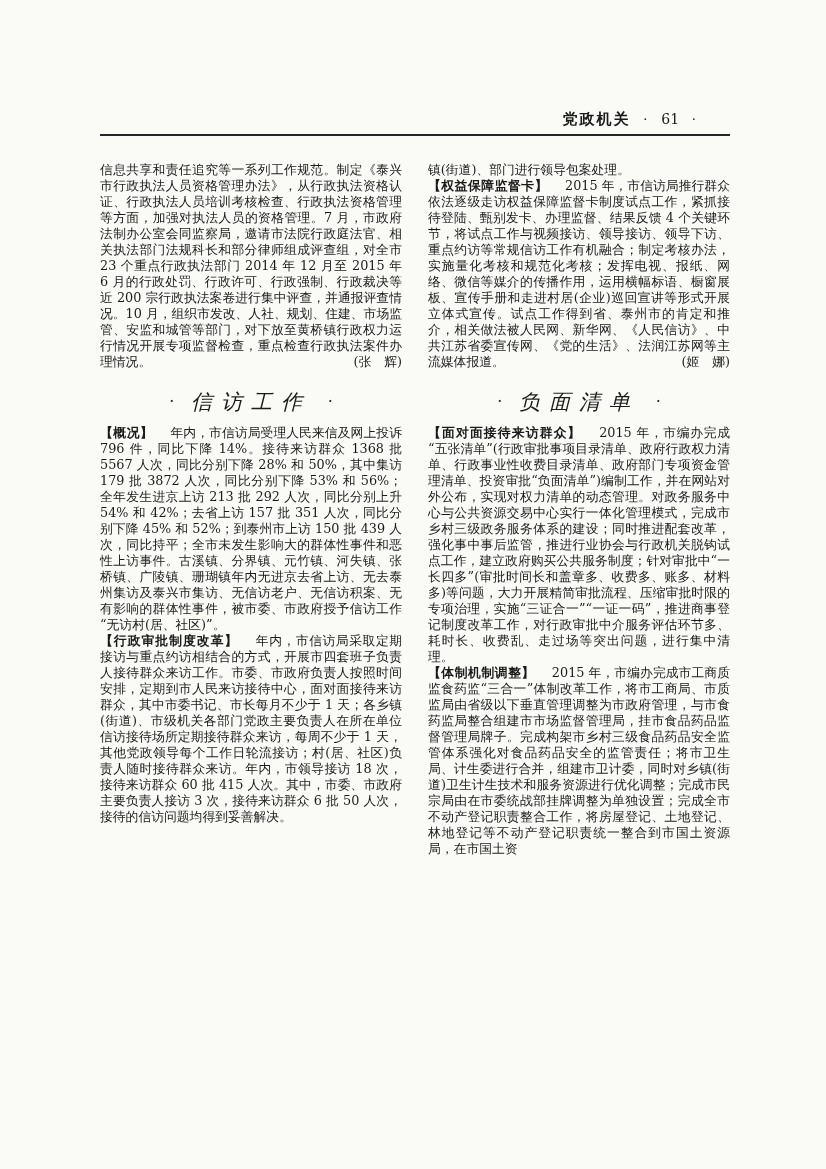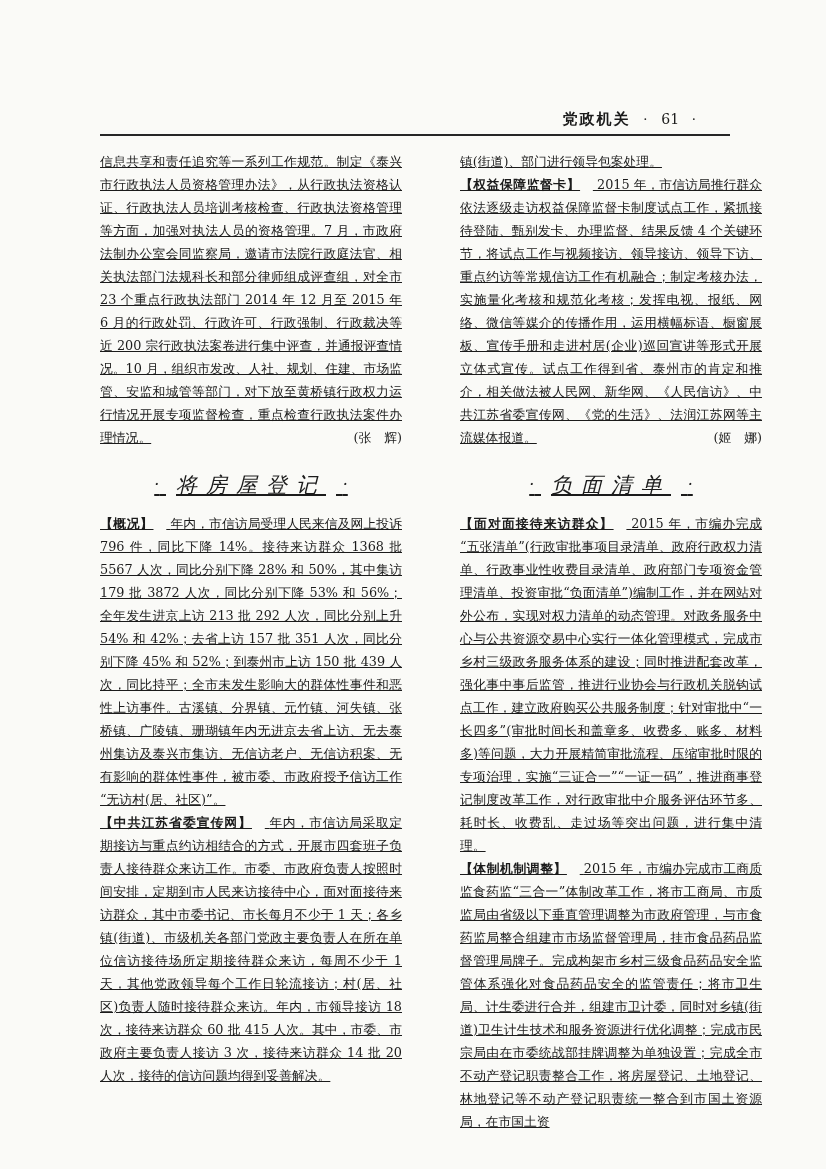--- a/index.html
+++ b/index.html
@@ -54,30 +54,29 @@
   }
   
   .text-block {
     position: absolute;
     top: 150px;
     left: 100px;
     width: 630px;
   }
   .col {
     position: absolute;
-    top: 0;
+    top: 12px;
     width: 302px;
     font-size: 12.8px;
-    line-height: 23px;
+    line-height: 16px;
     text-align: justify;
     text-justify: inter-ideograph;
-    text-decoration: underline;
   }
   .col-left  { left: 0; }
-  .col-right { left: 328px; margin-left: 32px; }
+  .col-right { left: 328px; }
   p.para { margin: 0; }
   .entry { margin-top: 17px; }
   .entry-label {
     font-family: "Liberation Sans", "DejaVu Sans", sans-serif;
     font-weight: bold;
     margin-right: 1em;
     letter-spacing: 0.5px;
   }
   .author-credit {
     float: right;
@@ -119,32 +118,32 @@
 
     <div class="col col-left">
 
       <p class="para">
         <span>信息共享和责任追究等一系列工作规范。制定《泰兴市行政执法人员资格管理办法》，从行政执法资格认证、行政执法人员培训考核检查、行政执法资格管理等方面，加强对执法人员的资格管理。7 月，市政府法制办公室会同监察局，邀请市法院行政庭法官、相关执法部门法规科长和部分律师组成评查组，对全市 23 个重点行政执法部门 2014 年 12 月至 2015 年 6 月的行政处罚、行政许可、行政强制、行政裁决等近 200 宗行政执法案卷进行集中评查，并通报评查情况。10 月，组织市发改、人社、规划、住建、市场监管、安监和城管等部门，对下放至黄桥镇行政权力运行情况开展专项监督检查，重点检查行政执法案件办理情况。</span>
         <span class="author-credit">(张　辉)</span>
       </p>
 
       <div class="section-heading">
         <span class="h-dot">·</span>
-        <span class="h-title">将房屋登记</span>
+        <span class="h-title">信访工作</span>
         <span class="h-dot">·</span>
       </div>
 
       <p class="para entry">
         <span class="entry-label">【概况】</span>
         <span>年内，市信访局受理人民来信及网上投诉 796 件，同比下降 14%。接待来访群众 1368 批 5567 人次，同比分别下降 28% 和 50%，其中集访 179 批 3872 人次，同比分别下降 53% 和 56%；全年发生进京上访 213 批 292 人次，同比分别上升 54% 和 42%；去省上访 157 批 351 人次，同比分别下降 45% 和 52%；到泰州市上访 150 批 439 人次，同比持平；全市未发生影响大的群体性事件和恶性上访事件。古溪镇、分界镇、元竹镇、河失镇、张桥镇、广陵镇、珊瑚镇年内无进京去省上访、无去泰州集访及泰兴市集访、无信访老户、无信访积案、无有影响的群体性事件，被市委、市政府授予信访工作“无访村(居、社区)”。</span>
       </p>
 
       <p class="para entry">
-        <span class="entry-label">【中共江苏省委宣传网】</span>
-        <span>年内，市信访局采取定期接访与重点约访相结合的方式，开展市四套班子负责人接待群众来访工作。市委、市政府负责人按照时间安排，定期到市人民来访接待中心，面对面接待来访群众，其中市委书记、市长每月不少于 1 天；各乡镇(街道)、市级机关各部门党政主要负责人在所在单位信访接待场所定期接待群众来访，每周不少于 1 天，其他党政领导每个工作日轮流接访；村(居、社区)负责人随时接待群众来访。年内，市领导接访 18 次，接待来访群众 60 批 415 人次。其中，市委、市政府主要负责人接访 3 次，接待来访群众 14 批 20 人次，接待的信访问题均得到妥善解决。</span>
+        <span class="entry-label">【行政审批制度改革】</span>
+        <span>年内，市信访局采取定期接访与重点约访相结合的方式，开展市四套班子负责人接待群众来访工作。市委、市政府负责人按照时间安排，定期到市人民来访接待中心，面对面接待来访群众，其中市委书记、市长每月不少于 1 天；各乡镇(街道)、市级机关各部门党政主要负责人在所在单位信访接待场所定期接待群众来访，每周不少于 1 天，其他党政领导每个工作日轮流接访；村(居、社区)负责人随时接待群众来访。年内，市领导接访 18 次，接待来访群众 60 批 415 人次。其中，市委、市政府主要负责人接访 3 次，接待来访群众 6 批 50 人次，接待的信访问题均得到妥善解决。</span>
       </p>
 
 
     </div>
 
     <div class="col col-right">
 
       <p class="para">
         <span>镇(街道)、部门进行领导包案处理。</span>
       </p>

